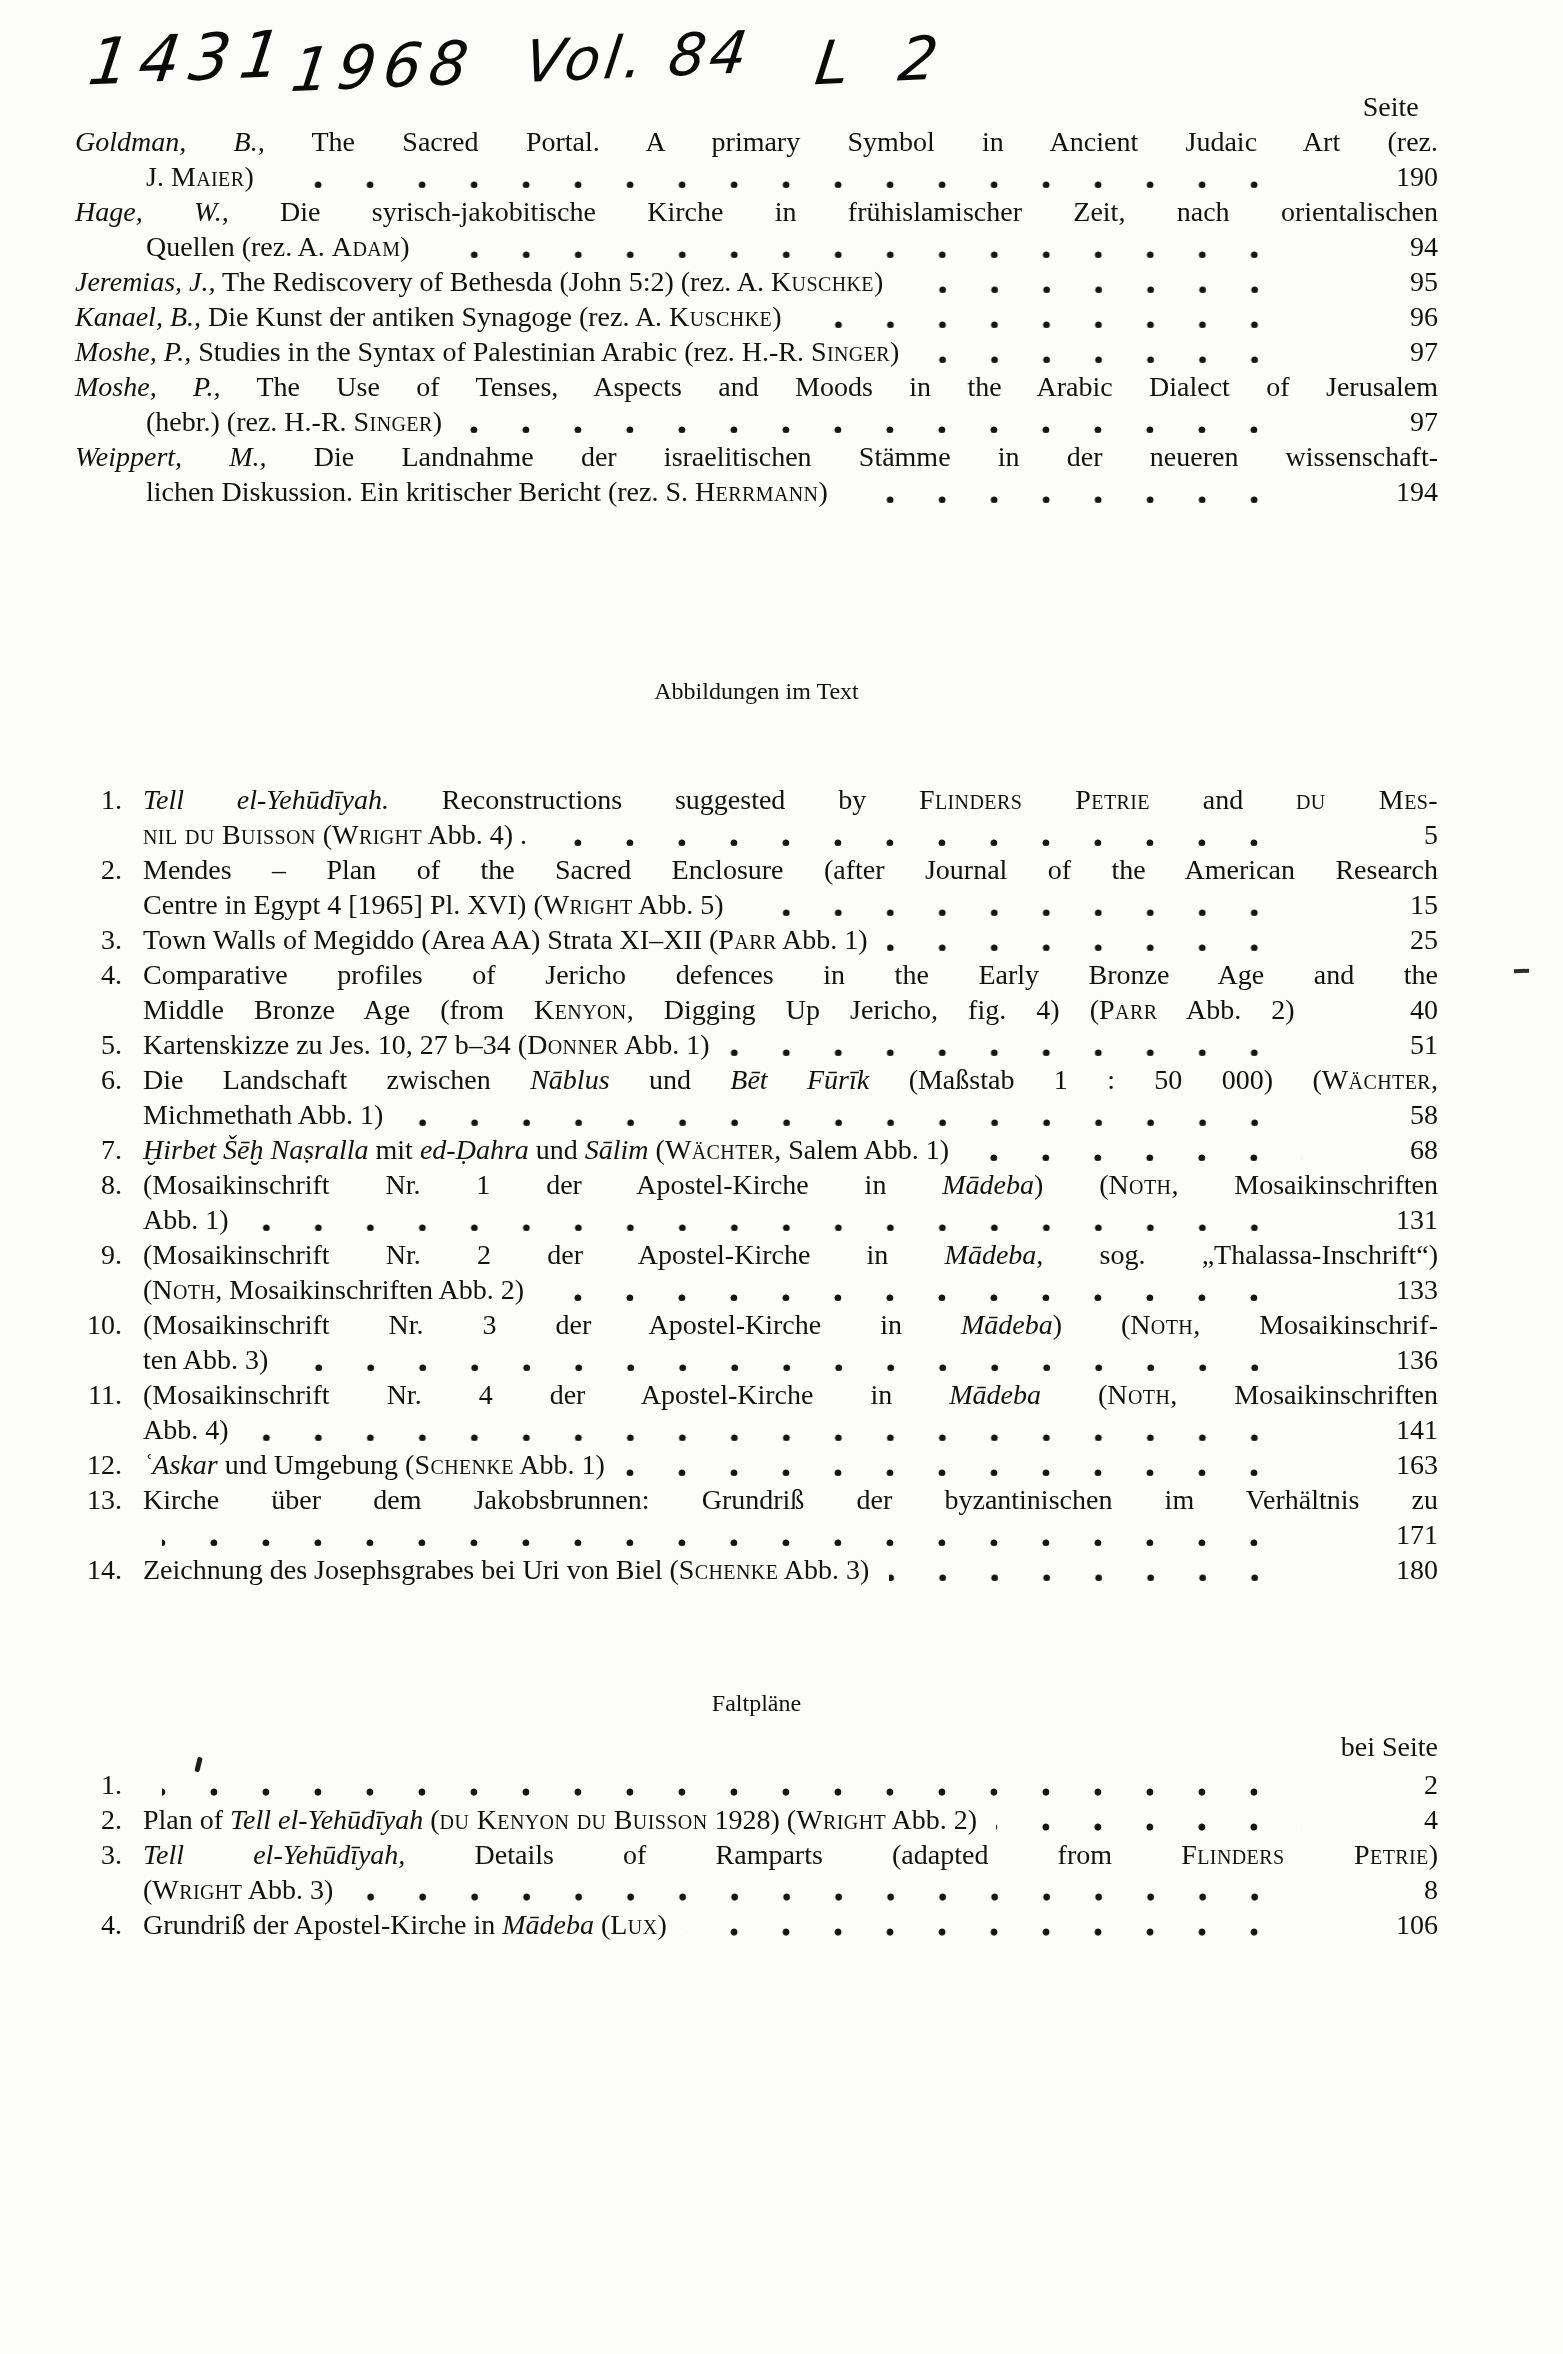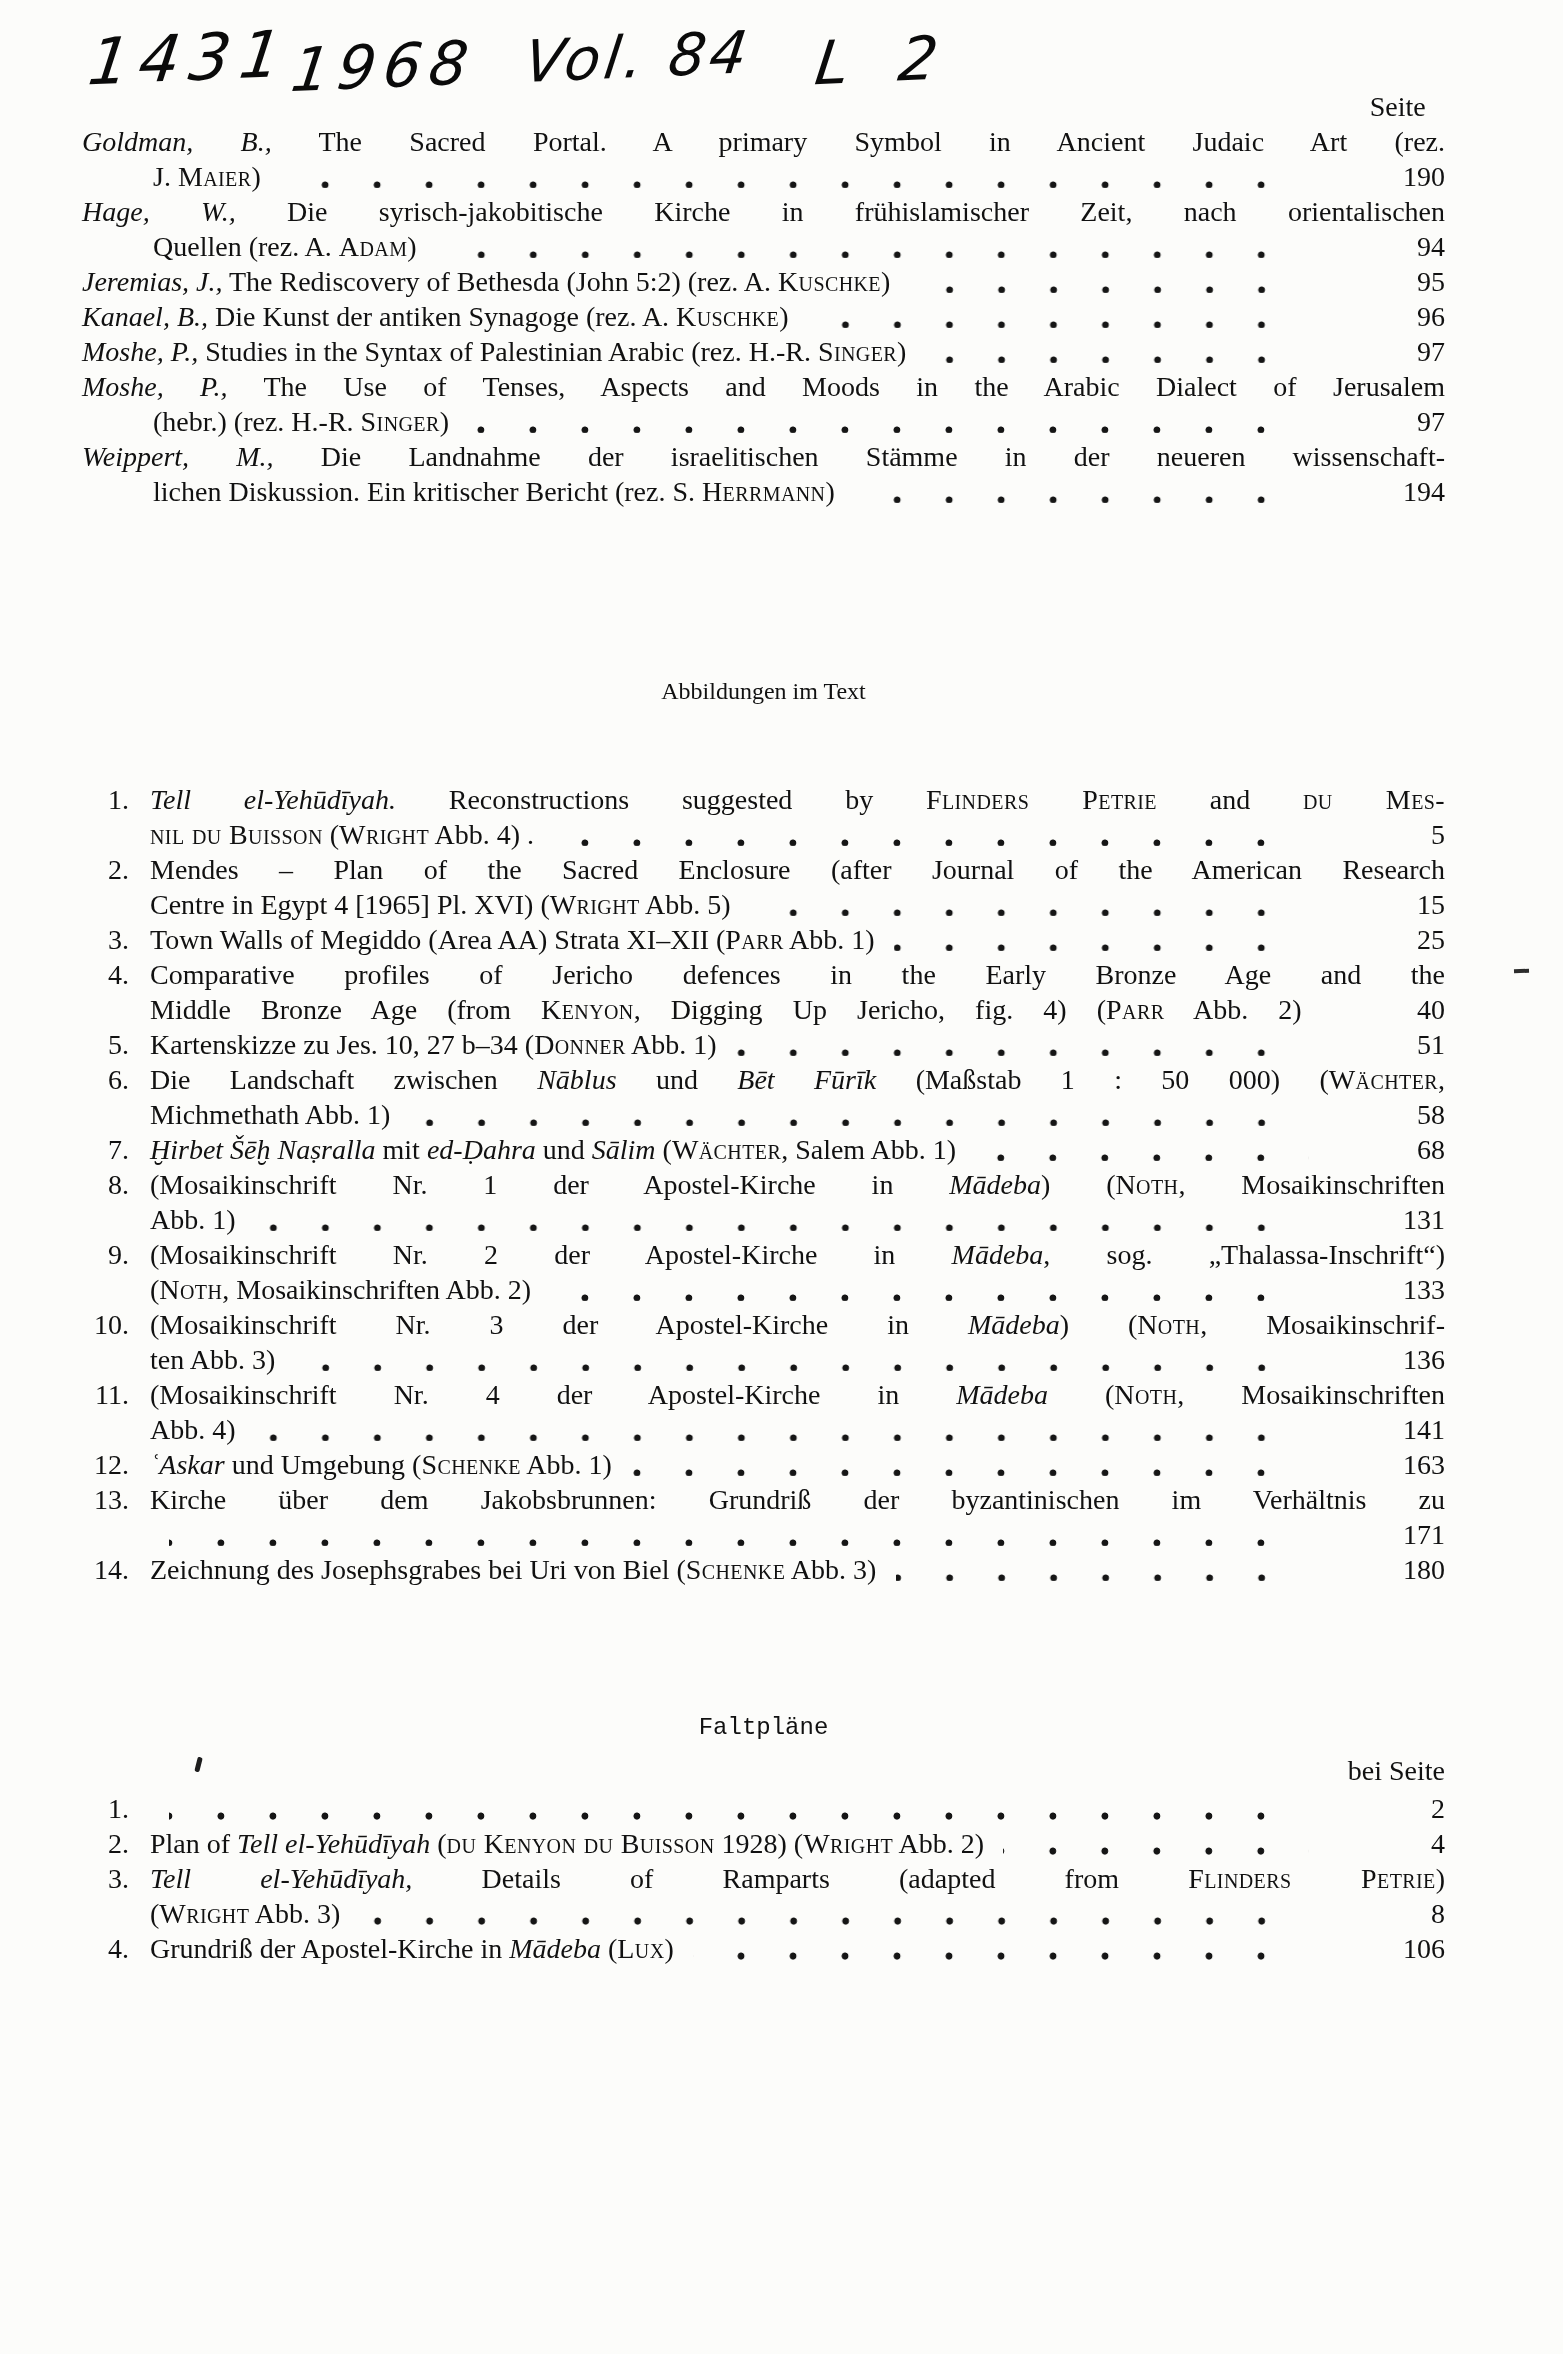--- a/index.html
+++ b/index.html
@@ -22,21 +22,21 @@
     transform: rotate(-2.5deg) skewX(-10deg);
     white-space: nowrap;
   }
   .hw1 { left: 89px;  top: 21px; font-size: 64px; letter-spacing: 9.7px; }
   .hw2 { left: 292px; top: 31px; font-size: 60px; letter-spacing: 7.7px; }
   .hw3 { left: 525px; top: 23px; font-size: 58px; letter-spacing: 3.9px; }
   .hw4 { left: 816px; top: 25px; font-size: 60px; letter-spacing: 15.4px; }
 
   .main {
     position: absolute;
-    left: 82px;
+    left: 75px;
     top: 89px;
     width: 1363px;
     font-size: 28px;
   }
   .seite-row {
     text-align: right;
     line-height: 35px;
     padding-right: 19.3px;
   }
   .bei-seite-row {
@@ -80,21 +80,21 @@
     text-align: right;
   }
   .it { font-style: italic; }
   .sc { font-variant: small-caps; letter-spacing: 0.4px; text-align: right; }
   .section-title {
     font-size: 24px;
     line-height: 41px;
     text-align: center;
   }
   .figures-title { margin-top: 162px; margin-bottom: 70px; }
-  .falt-title { margin-top: 120px; margin-bottom: 0; font-family: Liberation Mono, monospace; }
+  .falt-title { margin-top: 96px; margin-bottom: 0; }
   .falt-list { margin-top: 3.9px; }
   
   .stray-dash {
     position: absolute;
     left: 1514px; top: 969px;
     width: 15.4px; height: 3.9px;
     background: #2c2c2c;
     transform: rotate(-2deg);
   }
   .stray-tick {

